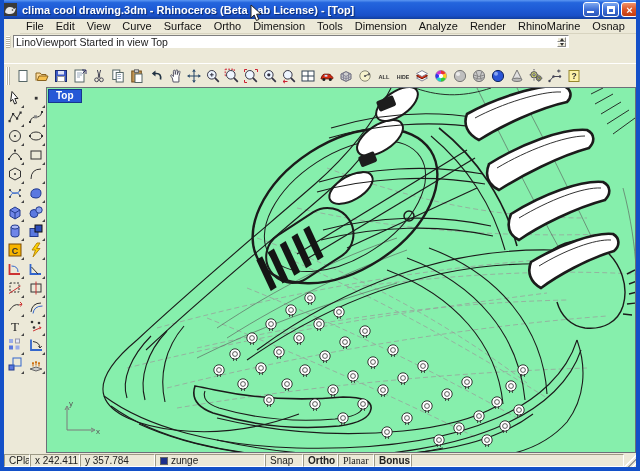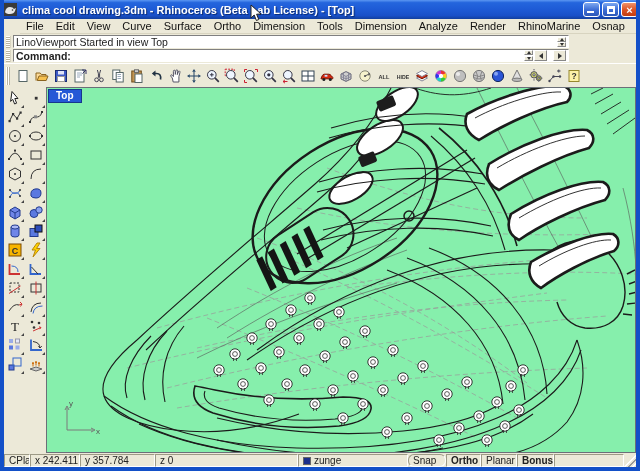--- a/index.html
+++ b/index.html
@@ -120,41 +120,20 @@
         <div class="mini-scroll">
           <span class="xbtn small">
               <i class="tri-u"></i>
             </span>
           <span class="xbtn small">
               <i class="tri-d"></i>
             </span>
         </div>
       </div>
     </div>
-    <div class="cmdrow">
-      <div class="grip"></div>
-      <div class="cmdbox">
-        <span class="prompt">Command:</span>
-        <input class="cmdinput" value="" style="">
-        <div class="spin">
-          <span class="xbtn small">
-              <i class="tri-u"></i>
-            </span>
-          <span class="xbtn small">
-              <i class="tri-d"></i>
-            </span>
-        </div>
-        <span class="xbtn">
-            <i class="tri-l"></i>
-          </span>
-        <span class="xbtn" style="margin-left:6px">
-            <i class="tri-r"></i>
-          </span>
-      </div>
-    </div>
   </div>
 
   <div class="toolbar">
     <div class="tgrip"></div>
     <span id="toolbar-buttons" style="display:flex">
         <div class="tbtn">
           <span>
             <svg width="16" height="16" viewBox="0 0 16 16">
               <rect x="4" y="2.5" width="8" height="11" fill="#fff" stroke="#566"></rect>
             </svg>
@@ -967,29 +946,28 @@
         <text x="10" y="8" font-size="8" fill="#555">y</text>
         <text x="37" y="36" font-size="8" fill="#555">x</text>
       </svg>
     </div>
   </div>
 
   <div class="statusbar">
     <div class="spanel" style="width:26px">CPlane</div>
     <div class="spanel" style="width:50px">x 242.411</div>
     <div class="spanel" style="width:75px">y 357.784</div>
-    <div class="spanel" style="width:143px">z 0</div>
     <div class="spanel" style="width:110px">
       <i class="swatch"></i>
       <span>zunge</span>
     </div>
     <span id="snap-toggles" style="display:flex">
-        <div class="spanel" style="width: 38px; border-radius: 6px;">Snap</div>
+        <div class="spanel" style="width: 38px;">Snap</div>
         <div class="spanel bold" style="width: 35px;">Ortho</div>
-        <div class="spanel" style="width: 36px;">Planar</div>
+        <div class="spanel" style="width: 36px; font-family: Liberation Serif, serif;">Planar</div>
         <div class="spanel bold" style="width: 37px;">Bonus</div>
       </span>
     <div class="filler"></div>
     <div class="sizegrip"></div>
   </div>
 
   <svg class="cursor" style="left:246px;top:4px" width="12" height="18" viewBox="0 0 12 18">
     <path d="M1,1 L1,14 L4.2,11 L6.4,16.5 L8.8,15.5 L6.6,10.2 L11,10 Z" fill="#fff" stroke="#222" stroke-width="1"></path>
   </svg>
 </div>

